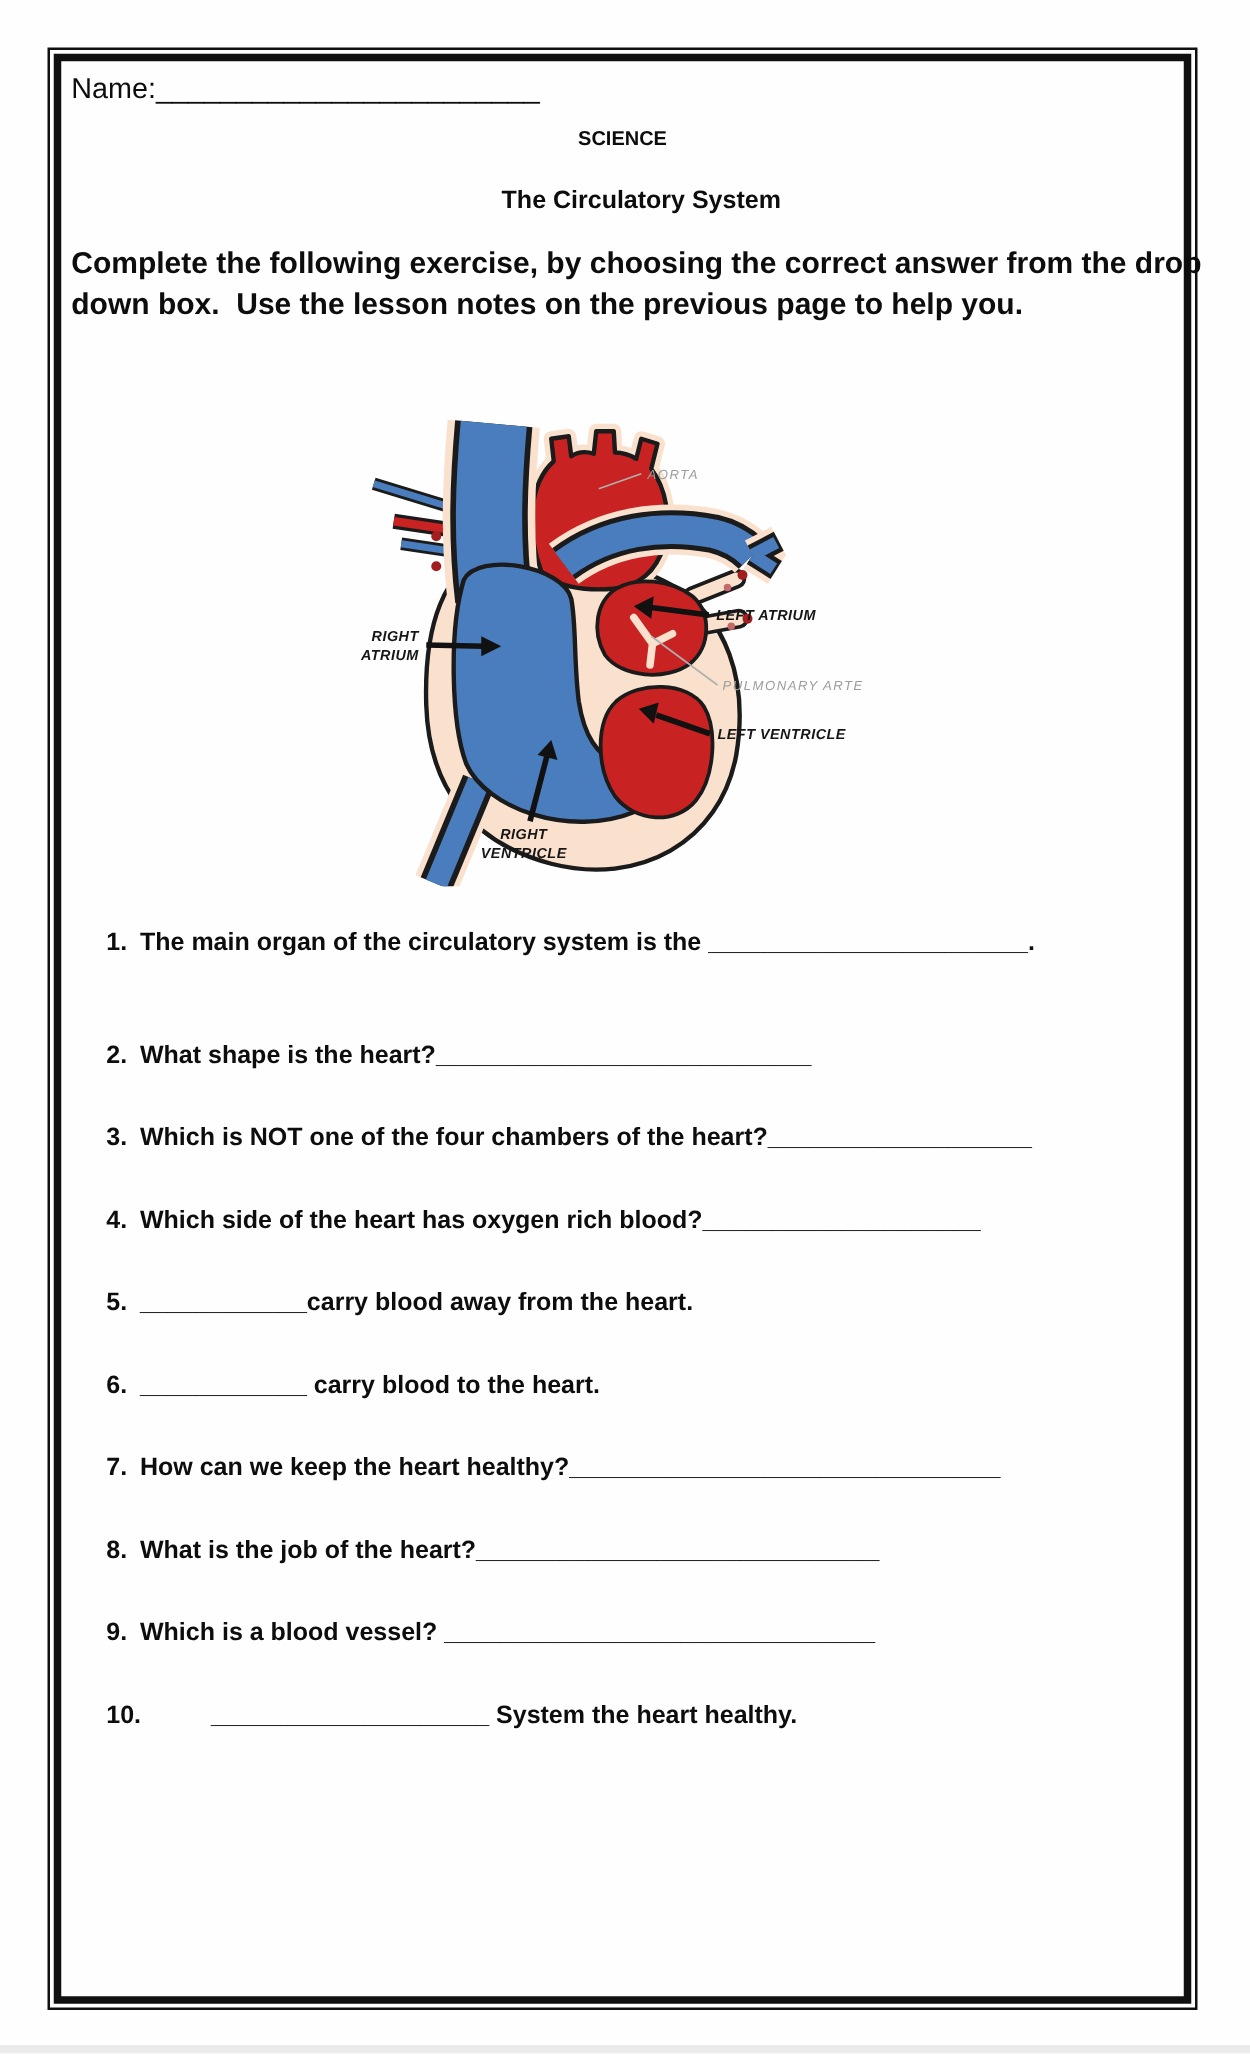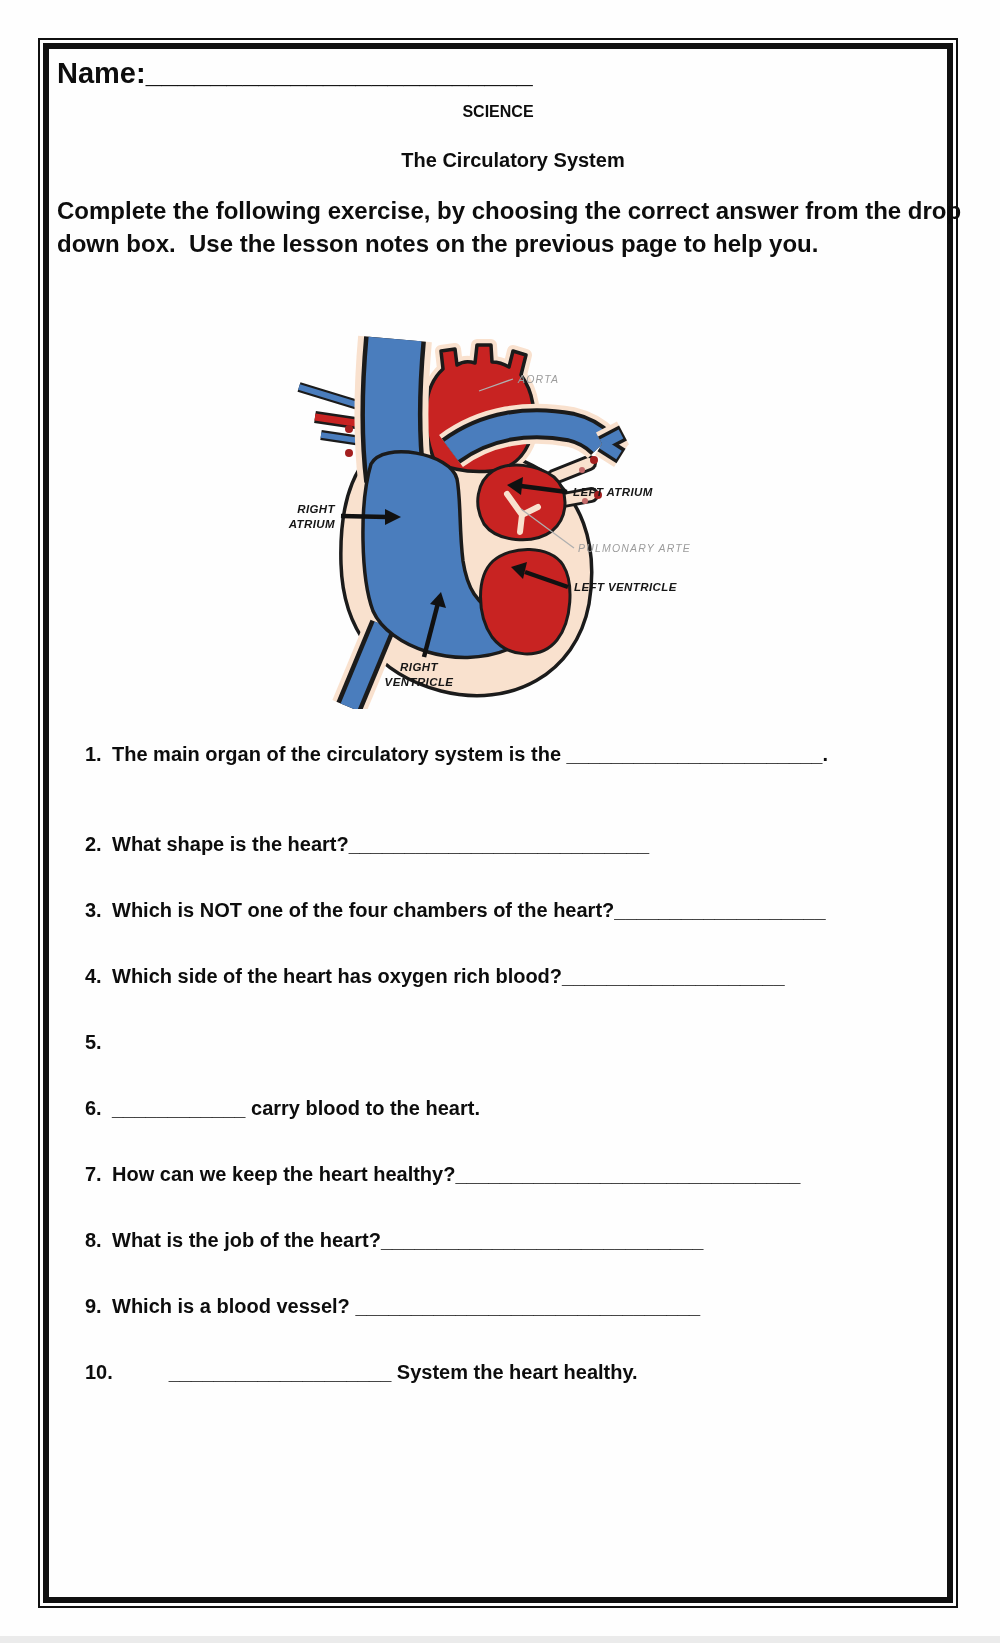--- a/index.html
+++ b/index.html
@@ -2,21 +2,21 @@
 <html><head>
 <meta charset="utf-8">
 <style>
   html,body{margin:0;padding:0;background:#ffffff;}
   .page{position:relative;width:1000px;height:1643px;background:#fefefe;overflow:hidden;
         font-family:"Liberation Sans","DejaVu Sans",sans-serif;color:#0d0d0d;}
   .scan-edge{position:absolute;left:0;bottom:0;width:100%;height:7px;background:#ebebeb;}
   .frame-outer{position:absolute;left:38px;top:38px;width:920px;height:1570px;
                border:2px solid #101010;padding:3px;box-sizing:border-box;}
   .frame-inner{position:relative;width:100%;height:100%;border:6px solid #101010;box-sizing:border-box;}
-  .name-row{position:absolute;top:8px;left:8px;font-size:29px;font-weight:bold;white-space:pre;text-align:center;}
+  .name-row{position:absolute;top:8px;left:8px;font-size:23px;font-weight:normal;white-space:pre;text-align:center;}
   .subject-title{position:absolute;top:54px;left:0;width:100%;text-align:center;
                  font-size:16px;font-weight:bold;}
   .ws-title{position:absolute;top:100px;left:15px;width:100%;text-align:center;
             font-size:20px;font-weight:bold;}
   .instructions{position:absolute;top:145px;left:8px;right:24px;font-size:24px;
                 font-weight:bold;line-height:33px;}
   .instructions span{display:block;white-space:pre;}
   .diagram{position:absolute;top:280px;left:222px;width:420px;height:380px;font-style:italic;}
   .diagram svg{display:block;}
   .questions{position:absolute;top:693px;left:0;right:14px;}
@@ -166,20 +166,21 @@
         <div class="q-row">
           <span class="q-num">3.</span>
           <span class="q-text"><span>Which is NOT one of the four chambers of the heart?</span><span class="q-blank">___________________</span><span></span></span>
         </div>
         <div class="q-row">
           <span class="q-num">4.</span>
           <span class="q-text"><span>Which side of the heart has oxygen rich blood?</span><span class="q-blank">____________________</span><span></span></span>
         </div>
         <div class="q-row">
           <span class="q-num">5.</span>
+          <span class="q-text"><span></span><span class="q-blank">____________</span><span>carry blood away from the heart.</span></span>
         </div>
         <div class="q-row">
           <span class="q-num">6.</span>
           <span class="q-text"><span></span><span class="q-blank">____________</span><span> carry blood to the heart.</span></span>
         </div>
         <div class="q-row">
           <span class="q-num">7.</span>
           <span class="q-text"><span>How can we keep the heart healthy?</span><span class="q-blank">_______________________________</span><span></span></span>
         </div>
         <div class="q-row">

